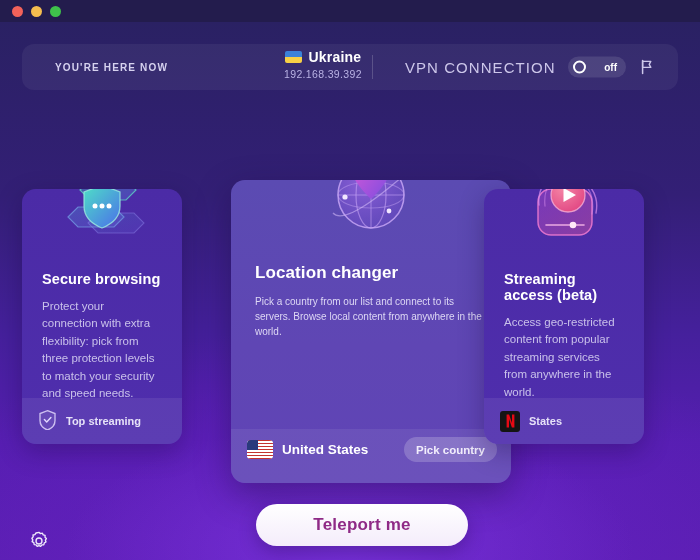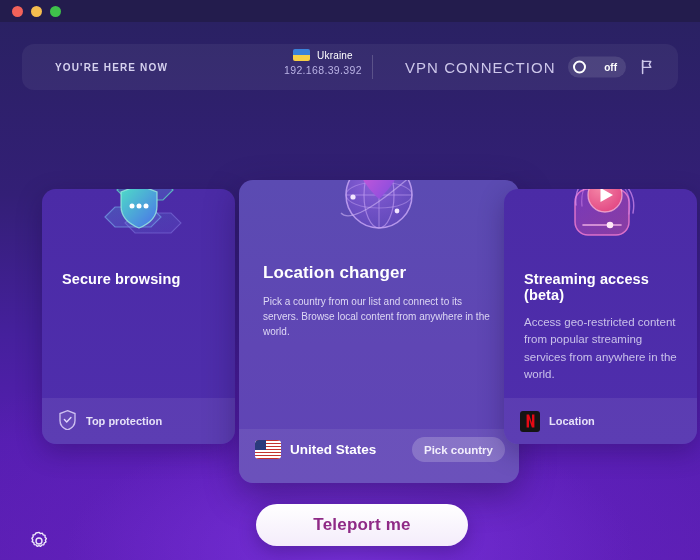--- a/index.html
+++ b/index.html
@@ -63,21 +63,21 @@
     position: absolute; left: 262px; top: 5px;
     display: flex; flex-direction: column; align-items: center;
   }
   .country-row { display: flex; align-items: center; gap: 7px; }
   .flag-ua {
     width: 17px; height: 12px; border-radius: 2px; overflow: hidden;
     background: linear-gradient(180deg, #3b82d9 0 50%, #f7d046 50% 100%);
     flex: none;
   }
   .country-name {
-    font-size: 10px; font-weight: normal; color: #ffffff; letter-spacing: .2px;
+    font-size: 14px; font-weight: bold; color: #ffffff; letter-spacing: .2px;
   }
   .ip-addr {
     font-size: 10.5px; color: #b9b2e4; letter-spacing: .35px; margin-top: 3px; text-align: center;
   }
   .divider-v {
     position: absolute; left: 350px; top: 11px;
     width: 1px; height: 24px; background: rgba(255,255,255,.18);
   }
   .vpn-label {
     position: absolute; left: 383px; top: 50%; transform: translateY(-50%);
@@ -98,29 +98,28 @@
   .flag-btn {
     position: absolute; right: 22px; top: 50%; transform: translateY(-50%);
     width: 18px; height: 18px;
   }
 
   
   .card {
     position: absolute; border-radius: 14px; overflow: hidden;
   }
   .card-side {
-    top: 167px; width: 193px; height: 255px;
+    top: 167px; width: 160px; height: 255px;
     background: linear-gradient(180deg, #4b2ba6 0%, #4f2ead 100%);
     box-shadow: 0 8px 26px rgba(20,8,52,.30);
-    margin-left: 20px;
   }
   #card-left  { left: 22px; }
   #card-right { left: 484px; }
   .card-center {
-    left: 239px; top: 158px; width: 280px; height: 303px;
+    left: 231px; top: 158px; width: 280px; height: 303px;
     background: linear-gradient(180deg, #5b4bb2 0%, #5f46b4 55%, #6044b6 100%);
     box-shadow: 0 12px 34px rgba(20,8,52,.38);
   }
   .card-icon {
     position: absolute; left: 50%; transform: translateX(-50%);
   }
   .card-body { position: absolute; left: 0; right: 0; }
   .card-side .card-body { top: 82px; padding: 0 20px; }
   .card-center .card-body { top: 83px; padding: 0 24px; }
 
@@ -254,30 +253,31 @@
           <path d="M34 56 L44 46 H80 L90 56 L80 66 H44 Z" fill="url(#hexB)" fill-opacity=".18" stroke="#8f86ea" stroke-opacity=".45" stroke-width="1.1"></path>
           <path d="M48 18 L66 25 v14 c0 11-8 18-18 22 -10-4-18-11-18-22 V25 Z" fill="url(#shieldG)" stroke="#9beee0" stroke-opacity=".8" stroke-width="1.3"></path>
           <circle cx="41" cy="39" r="2.5" fill="#ffffff"></circle>
           <circle cx="48" cy="39" r="2.5" fill="#ffffff"></circle>
           <circle cx="55" cy="39" r="2.5" fill="#ffffff"></circle>
         </svg>
       </span>
 
       <div class="card-body">
         <div class="card-title">Secure browsing</div>
+        <div class="card-desc">Protect your connection with extra flexibility: pick from three protection levels to match your security and speed needs.</div>
       </div>
 
       <div class="card-footer">
         <span>
           <svg width="19" height="21" viewBox="0 0 19 21" fill="none">
             <path d="M9.5 1.6 L17 4.5 v7c0 5.4-3.9 8.2-7.5 9.5C5.9 19.7 2 16.9 2 11.5v-7Z" stroke="#cdbff0" stroke-width="1.35" fill="rgba(255,255,255,.07)"></path>
             <path d="M6.4 10.6 l2.3 2.3 4.2-4.4" stroke="#e2d8ff" stroke-width="1.45" stroke-linecap="round" stroke-linejoin="round" fill="none"></path>
           </svg>
         </span>
-        <span class="badge-text">Top protection</span>
+        <span class="badge-text">Top streaming</span>
       </div>
     </div>
 
     <div class="card card-center">
       <span class="card-icon" style="top:-45px;">
         <svg width="112" height="112" viewBox="0 0 112 112" fill="none">
           <defs>
             <linearGradient id="pinG" x1="0" y1="0" x2="1" y2="1">
               <stop offset="0" stop-color="#e45bd6"></stop>
                 <stop offset="1" stop-color="#7b4ce0"></stop>
@@ -344,21 +344,21 @@
         <div class="card-title">Streaming access (beta)</div>
         <div class="card-desc">Access geo-restricted content from popular streaming services from anywhere in the world.</div>
       </div>
 
       <div class="card-footer">
         <span class="netflix-badge">
           <svg width="9" height="14" viewBox="0 0 9 14">
             <path d="M0.6 0.6 H3.1 L6.0 9.0 V0.6 H8.4 V13.4 H5.9 L3.0 5.1 V13.4 H0.6 Z" fill="#e50914"></path>
           </svg>
         </span>
-        <span class="badge-text">Location</span>
+        <span class="badge-text">States</span>
       </div>
     </div>
 
     <button class="teleport">Teleport me</button>
 
     <span class="settings-btn">
       <svg width="20" height="20" viewBox="0 0 20 20" fill="none">
         <path d="M10 1.4 l1.5 1.2 1.9-.4 .8 1.7 1.9 .5 -.1 1.9 1.4 1.3 -1 1.6 .6 1.8
                  -1.7 .9 -.5 1.9 -1.9 .1 -1.2 1.5 -1.7-.8 -1.8 .7 -1.1-1.5 -1.9-.2
                  -.4-1.9 -1.7-1 .7-1.8 -.9-1.6 1.3-1.4 -.2-1.9 1.9-.4 1.1-1.6 Z" fill="none" stroke="#efe9fb" stroke-width="1.35" stroke-linejoin="round"></path>

